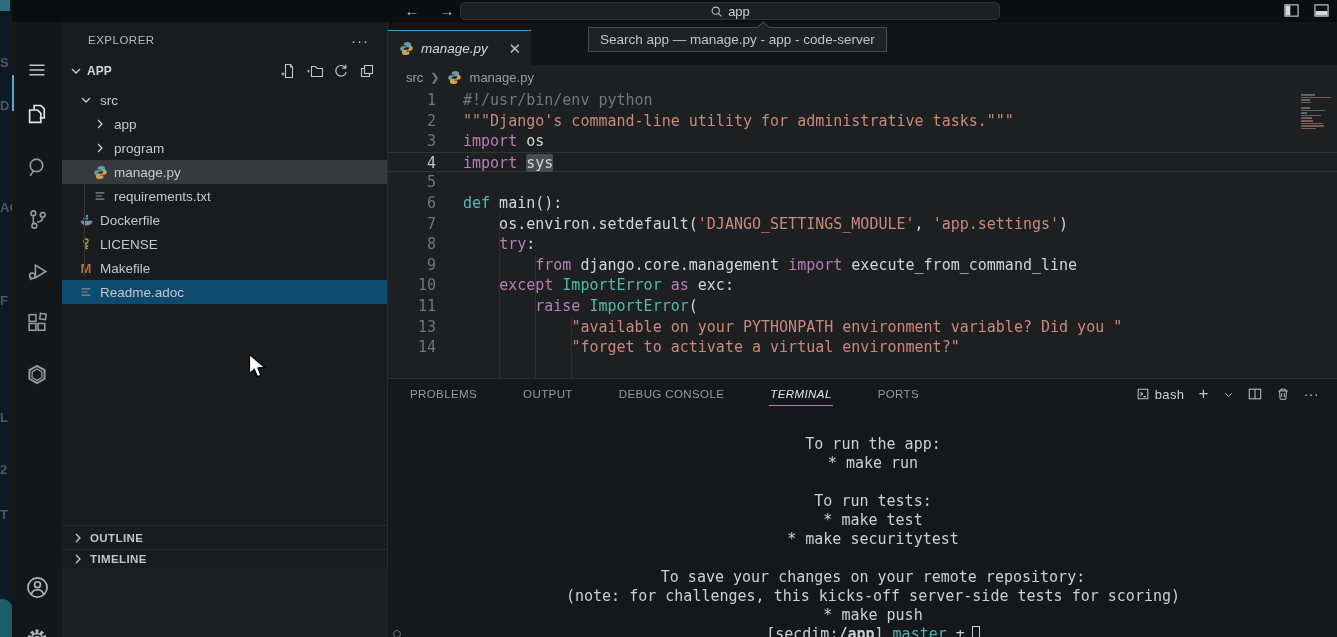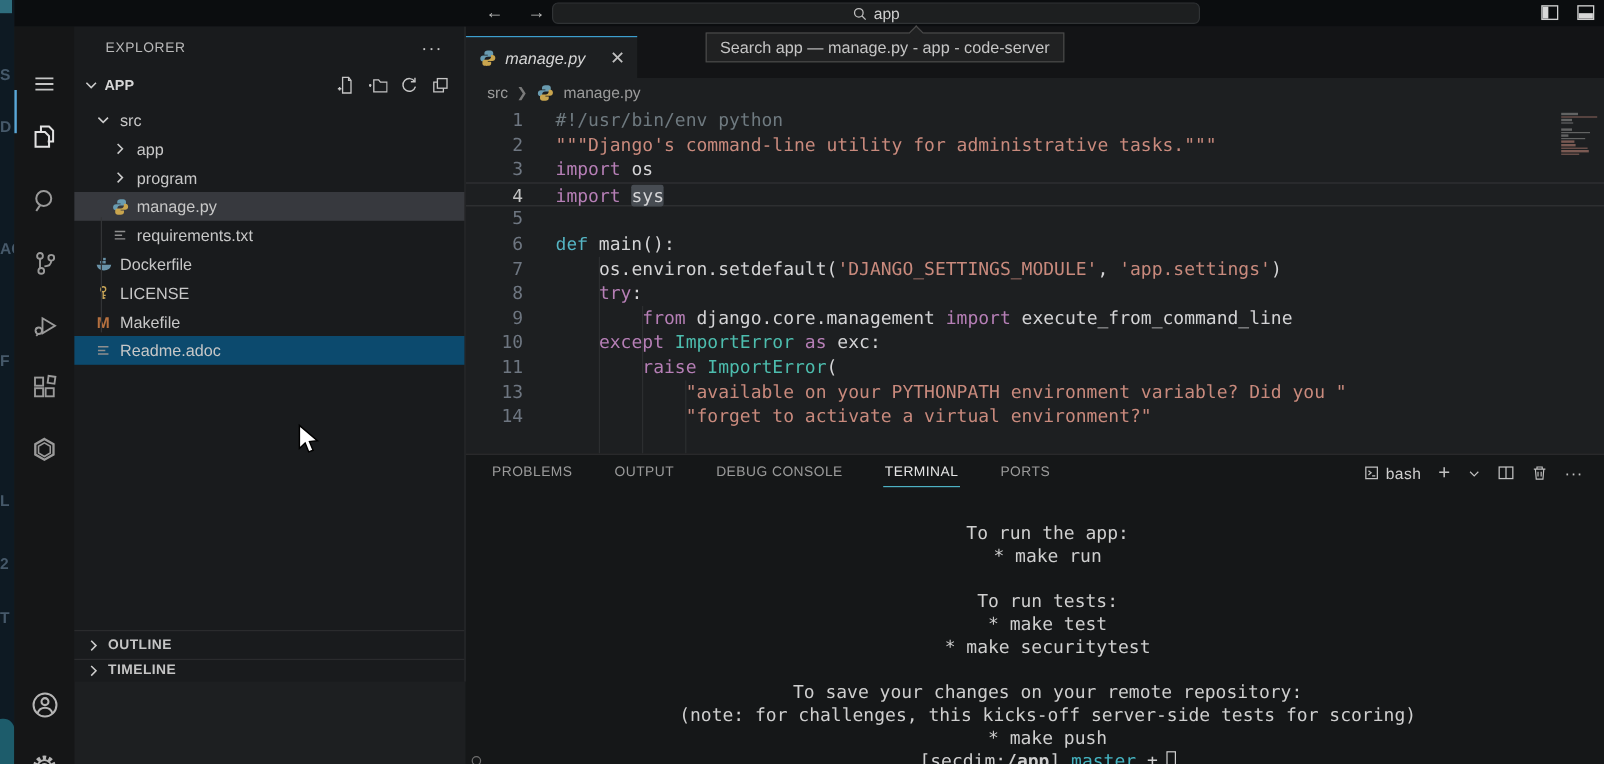--- a/index.html
+++ b/index.html
@@ -62,34 +62,34 @@
   .code-area { height:288px; flex:none; position:relative; overflow:hidden;
     font-family:"DejaVu Sans Mono", monospace; font-size:15px; }
   .code-line { display:flex; height:20.6px; line-height:20.6px; position:relative; }
   .gutter { width:48px; flex:none; text-align:right; color:#6e7681; }
   .code-line.current .gutter { color:#c2c2c2; }
   .lcontent { white-space:pre; padding-left:27px; color:#d4d4d6; }
   .code-line.current { border-top:1px solid #323336; border-bottom:1px solid #323336; }
   .tok-comment { color:#6f7a80; }
   .tok-string  { color:#c98a7d; }
   .tok-kw      { color:#b67fb6; }
-  .tok-kwdef   { color:#55b5c4;font-family:Liberation Mono, monospace; }
+  .tok-kwdef   { color:#55b5c4; }
   .tok-type    { color:#4dbdae; }
   .tok-plain   { color:#d4d4d6; }
   .hl-word { background:#474c52; border-radius:2px; }
   .indent-guide { position:absolute; width:1px; background:#2c2e30; }
   .minimap { position:absolute; right:2px; top:4px; width:34px; }
   .minimap div { height:1.6px; margin-bottom:1px; background:#9a9a9a; opacity:.55; }
   .minimap div.mm-s { background:#c98a7d; }
   
   .panel { flex:1; background:#151718; border-top:1px solid #2e2f31; display:flex; flex-direction:column; }
   .panel-tabs { height:30px; flex:none; display:flex; align-items:center; gap:27px; padding-left:21px;
     font-size:11.5px; letter-spacing:.4px; color:#9a9a9a; }
   .ptab { padding:6px 1px 5px; border-bottom:1px solid transparent; }
-  .ptab.active { color:#e4e4e4; border-bottom-color:#4db1c3; }
+  .ptab.active { color:#e4e4e4; border-bottom-color:#4db1c3;font-style:italic; }
   .panel-actions { margin-left:auto; display:flex; align-items:center; gap:14px; padding-right:18px; color:#c0c0c0; }
   .shell-chip { display:flex; align-items:center; gap:5px; font-size:13px; color:#cfcfcf; }
   .pa-glyph { font-size:14px; color:#c0c0c0; }
   .terminal { flex:1; padding:26px 0 0 21px; font-family:"DejaVu Sans Mono", monospace; font-size:15px; line-height:19px; color:#cfcfcf; }
   .t-line { white-space:pre; min-height:19px; position:relative;text-align:center; }
   .t-underline { text-decoration:underline; }
   .t-bold { font-weight:bold; }
   .t-branch { color:#45b3c0; text-decoration:underline; }
   .t-cursor { display:inline-block; width:8px; height:15px; border:1px solid #cfcfcf; vertical-align:-2px; margin-left:7px; }
   .prompt-dot { position:absolute; left:-16px; top:5px; width:8px; height:8px; border:1.5px solid #6e6e6e; border-radius:50%; }
@@ -444,21 +444,21 @@
           <div style="width: 20px;"></div>
           <div class="mm-s" style="width: 11px;"></div>
           <div class="mm-s" style="width: 12px;"></div>
           <div class="mm-s" style="width: 22px;"></div>
           <div class="mm-s" style="width: 23px;"></div>
           <div class="mm-s" style="width: 15px;"></div>
         </div>
     </div>
     <div class="panel">
       <div class="panel-tabs">
-        <span style="display:flex;gap:33px;align-items:center;">
+        <span style="display:flex;gap:44px;align-items:center;">
             <span class="ptab">PROBLEMS</span>
             <span class="ptab">OUTPUT</span>
             <span class="ptab">DEBUG CONSOLE</span>
             <span class="ptab active">TERMINAL</span>
             <span class="ptab">PORTS</span>
           </span>
         <span class="panel-actions">
           <span class="shell-chip">
             <span>
                 <svg width="14" height="14" viewBox="0 0 16 16" fill="none" stroke="#c0c0c0" stroke-width="1.2">

